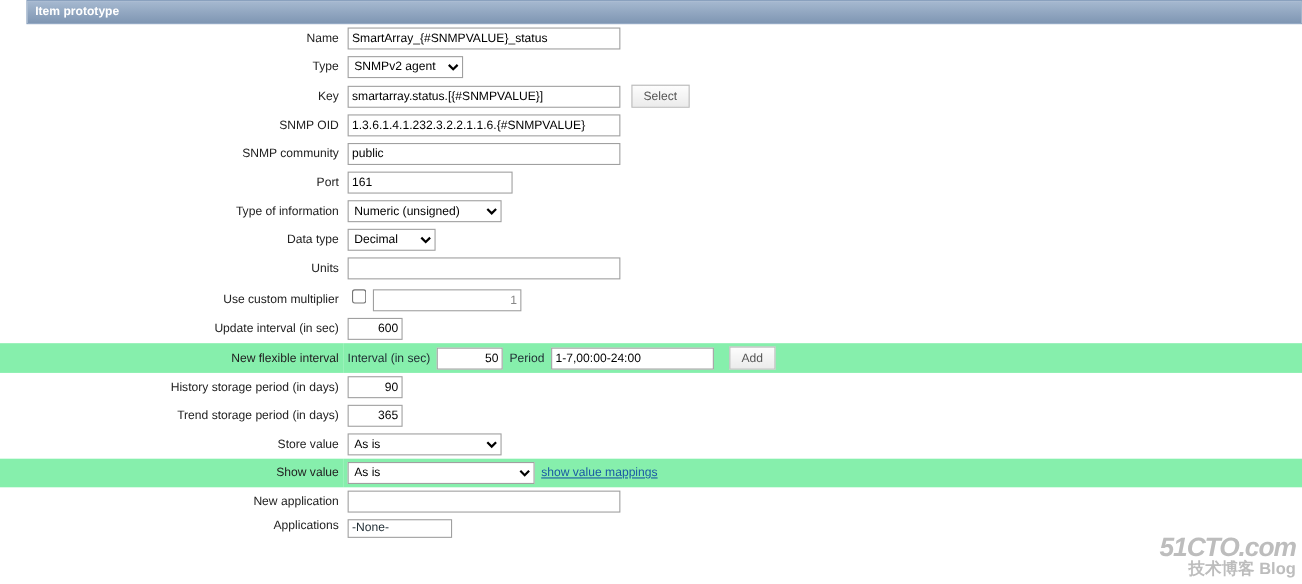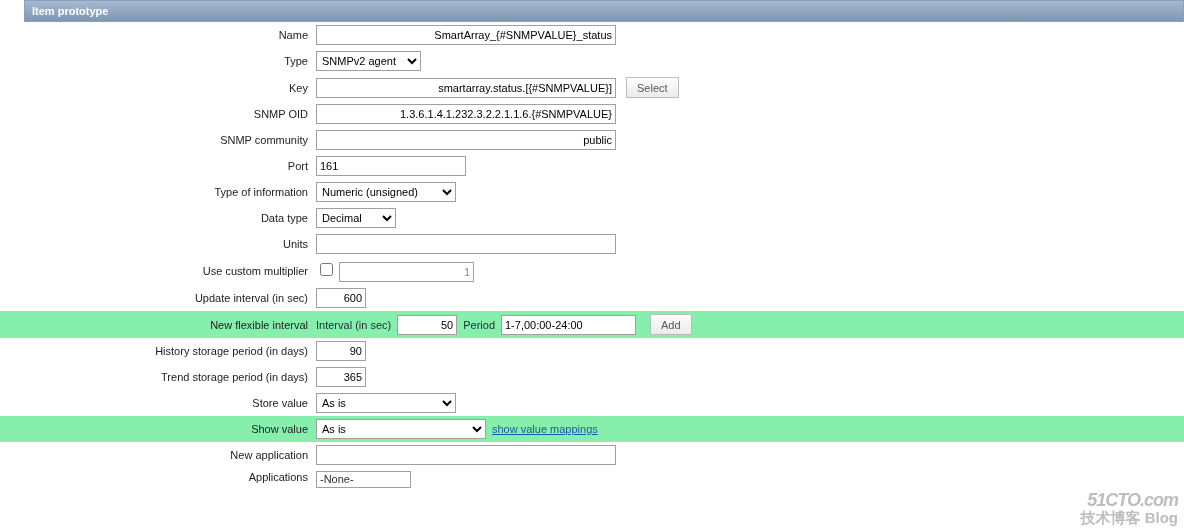--- a/index.html
+++ b/index.html
@@ -35,25 +35,25 @@
   input[type="text"], select, .static-input {
     font-family: Verdana, Arial, sans-serif;
     font-size: 11px;
     border: 1px solid #a0a0a0;
     padding: 2px 3px;
     background: #ffffff;
     height: 20px;
   }
   select { padding: 1px 1px; }
   .highlight-input { border: 1px solid #b04040; }
-  .wide-300 { width: 300px; text-align: right; }
+  .wide-300 { width: 248px; }
   .wide-150 { width: 150px; }
   .wide-60  { width: 60px; text-align: right; }
   .wide-50  { width: 50px; text-align: right; }
-  .wide-135 { width: 135px; }
+  .wide-135 { width: 148px; }
   .sel-105  { width: 105px; }
   .sel-80   { width: 80px; }
   .sel-140  { width: 140px; }
   .sel-170  { width: 170px; }
   .btn {
     font-family: Verdana, Arial, sans-serif;
     font-size: 11px;
     padding: 2px 10px;
     border: 1px solid #bcbcbc;
     background: linear-gradient(to bottom, #fdfdfd, #ebebeb);
@@ -103,21 +103,21 @@
   .watermark {
     position: absolute;
     right: 6px;
     bottom: 5px;
     text-align: right;
     line-height: 1.05;
     color: #bdbdbd;
     font-weight: bold;
     pointer-events: none;
   }
-  .watermark .big { font-size: 18px; letter-spacing: -1px; font-style: italic;}
+  .watermark .big { font-size: 24px; letter-spacing: -1px; font-style: italic;}
   .watermark .small { font-size: 15px; }
 </style>
 </head>
 <body>
 
 <div class="container">
   <div class="header-bar">Item prototype</div>
 
   <table class="form">
     <tbody>

